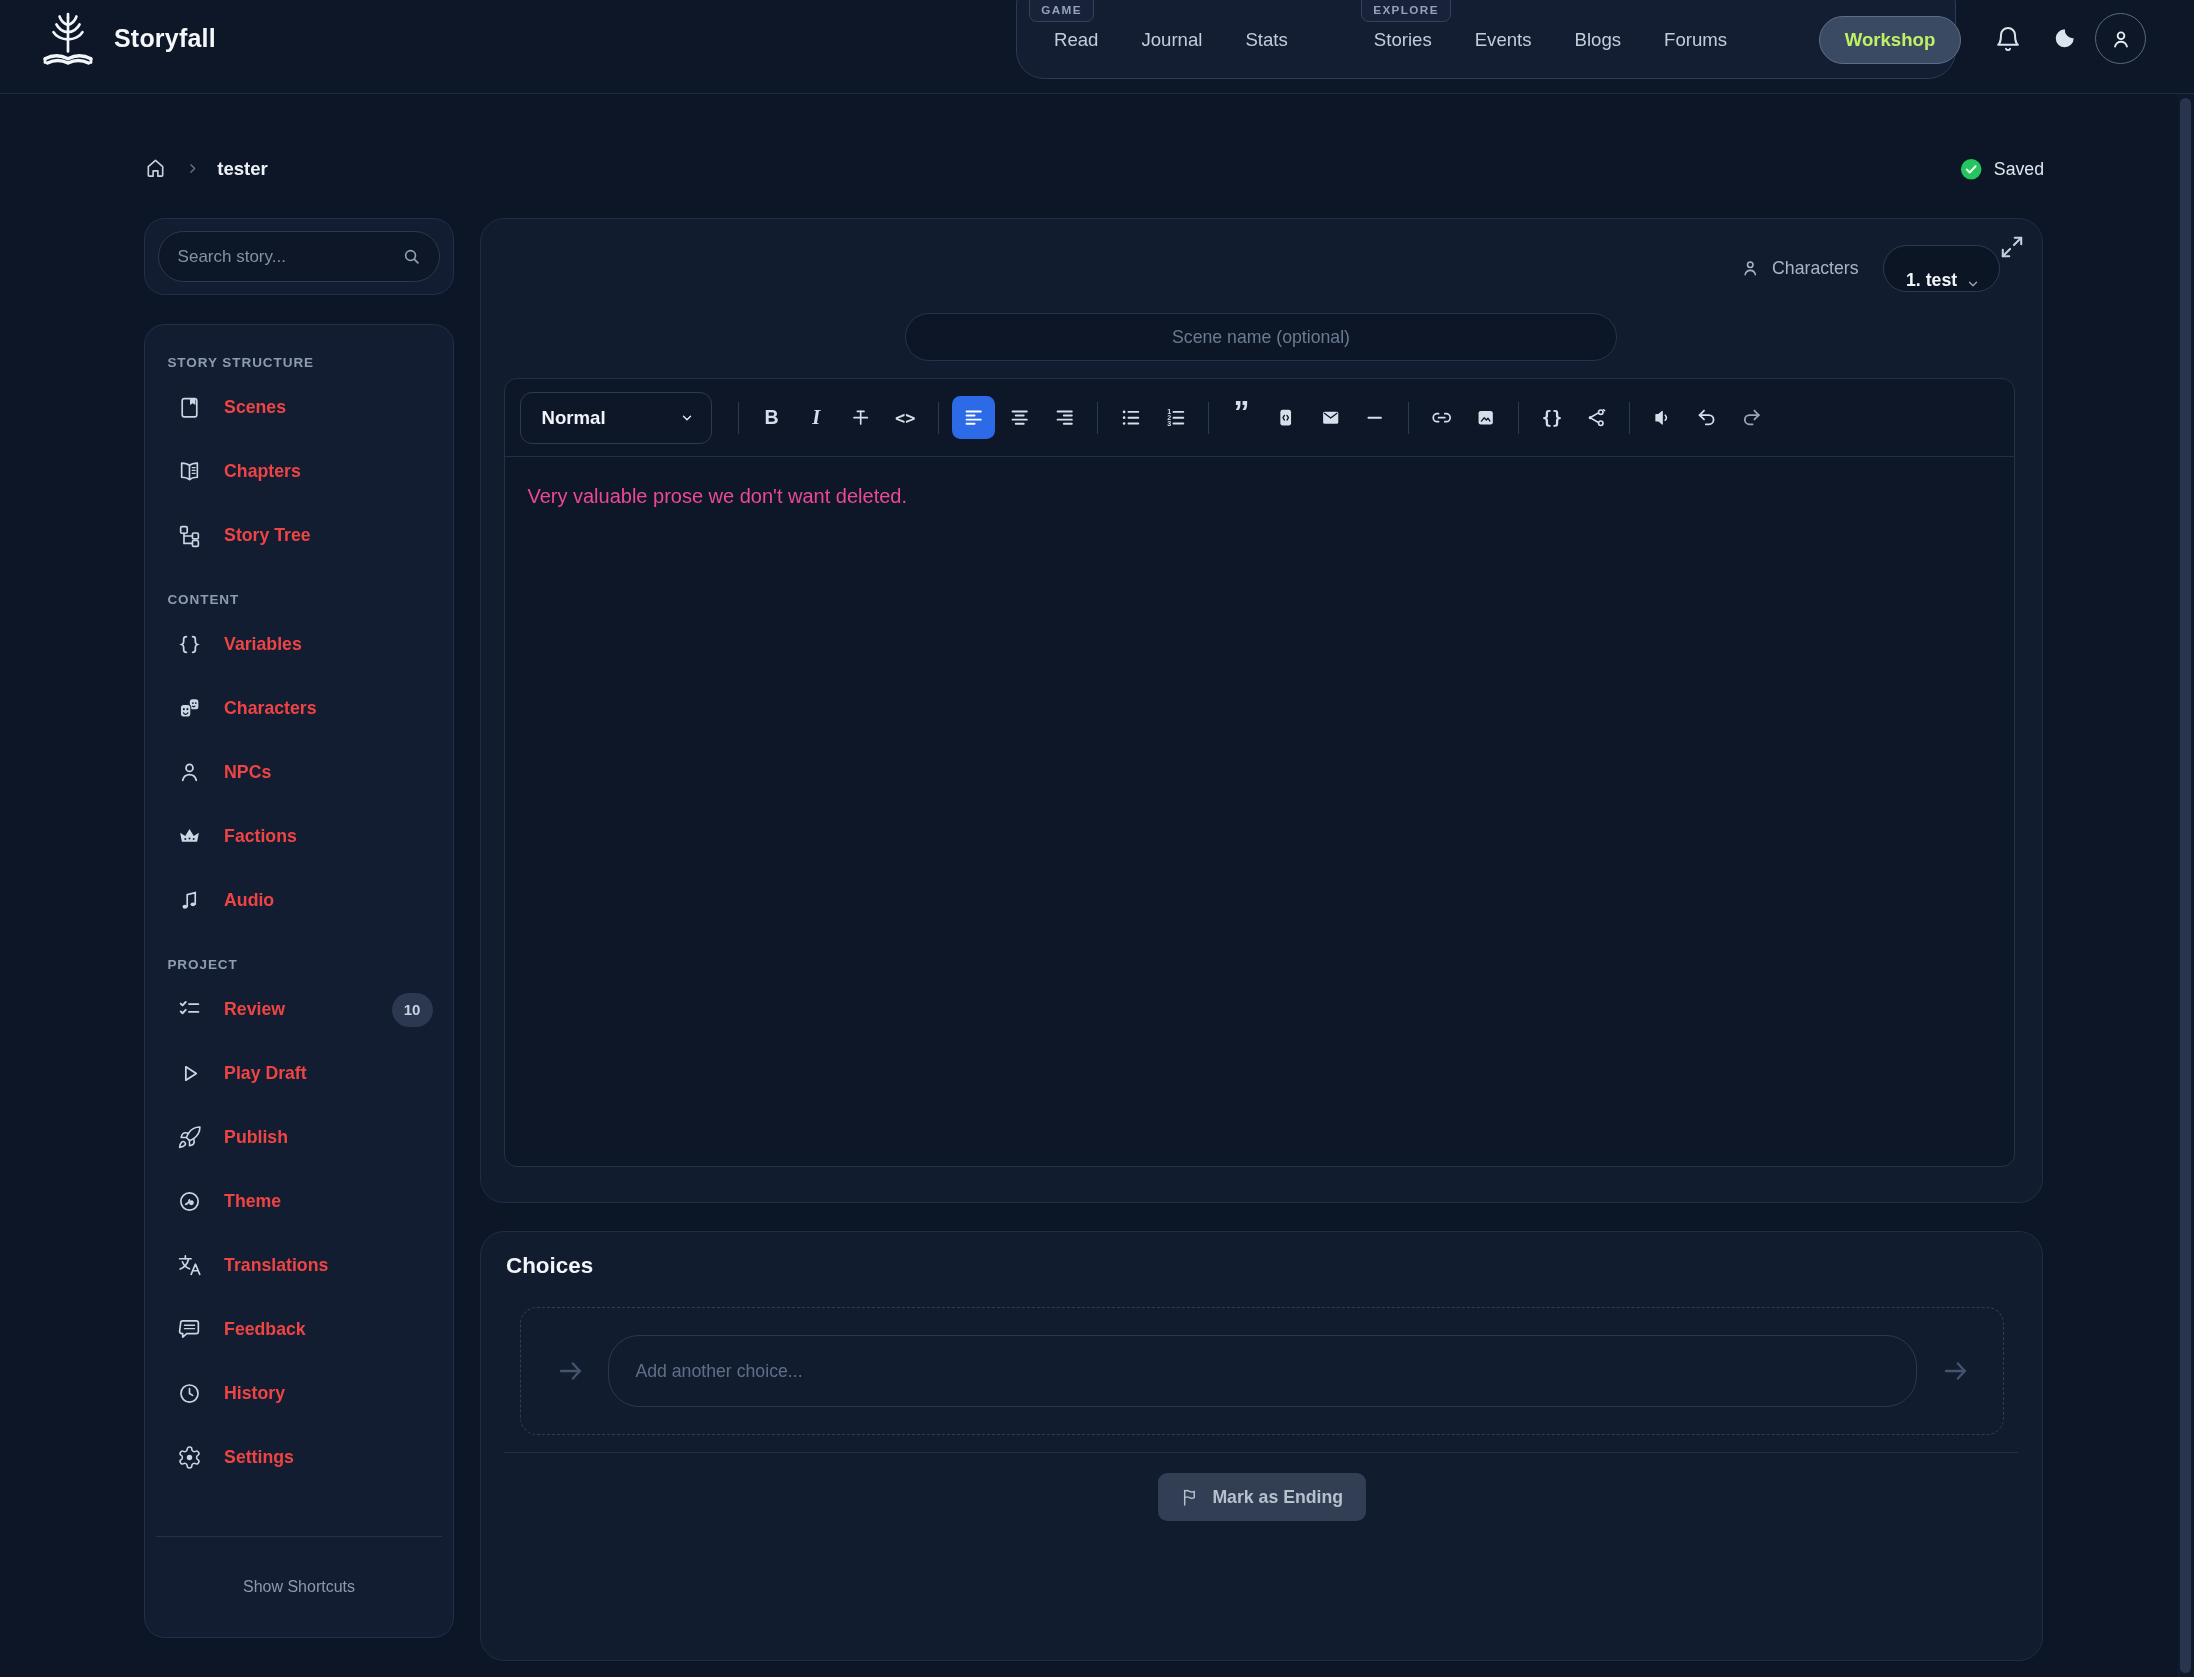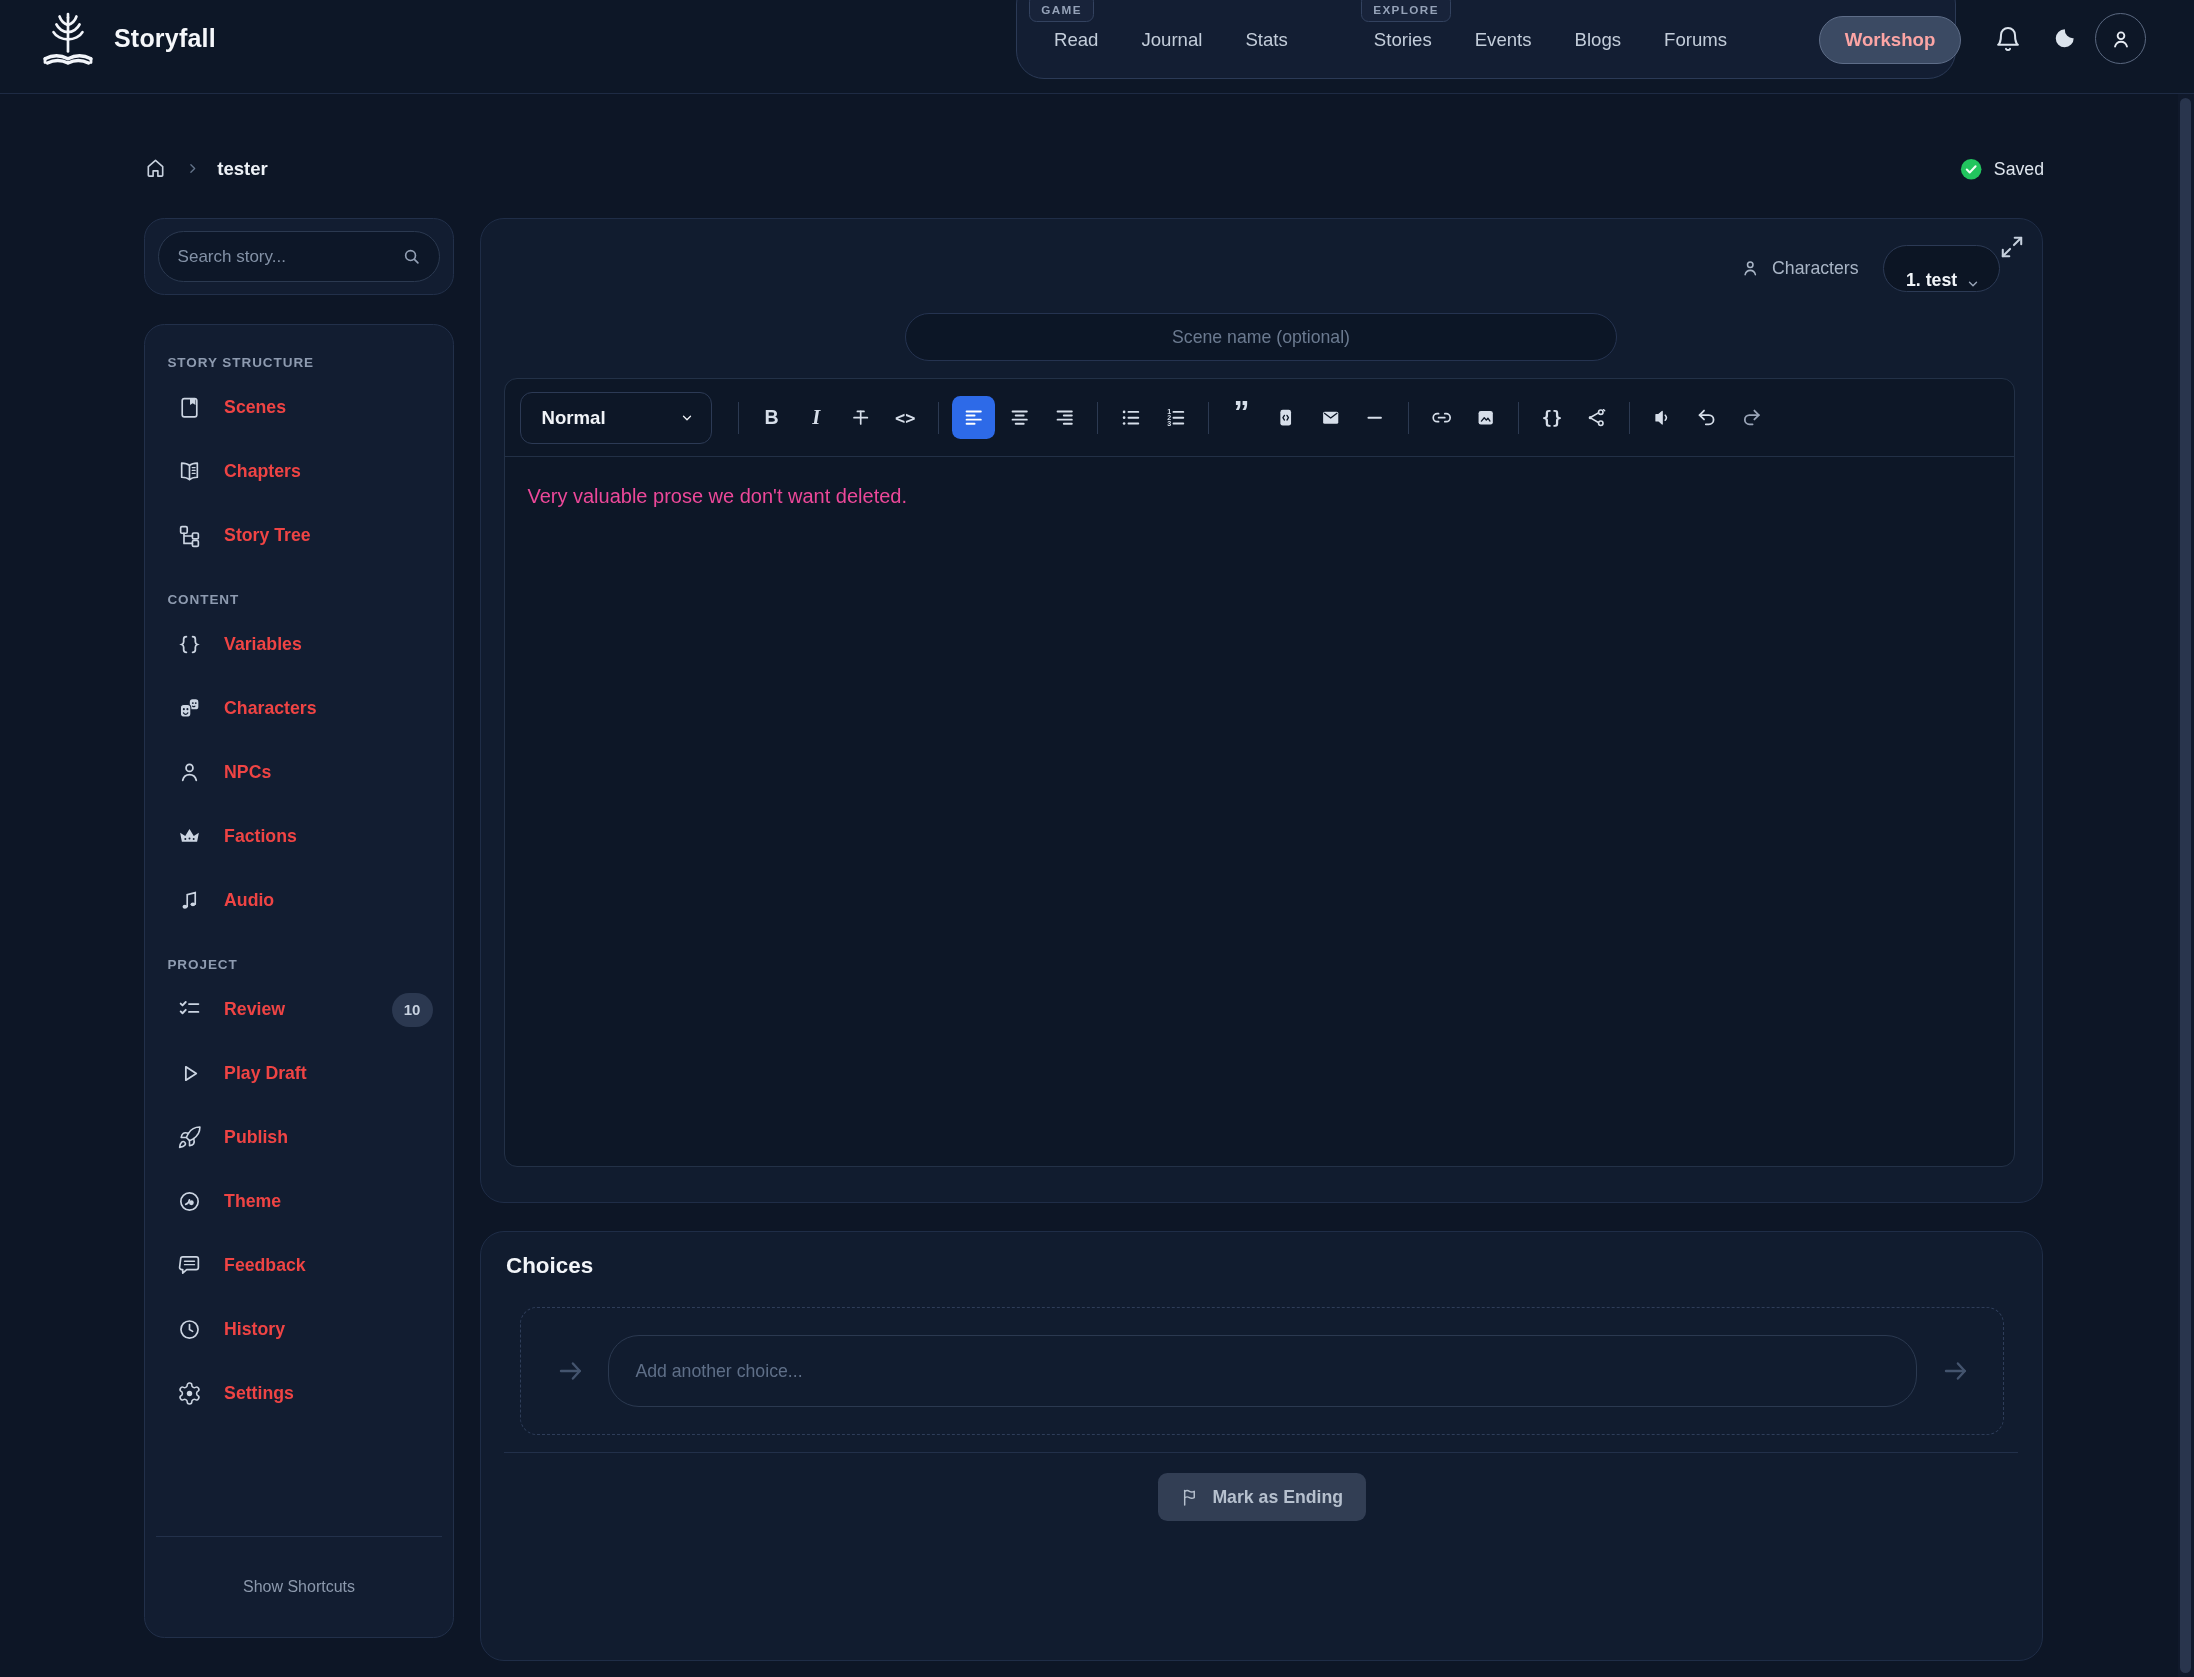--- a/index.html
+++ b/index.html
@@ -17,21 +17,21 @@
   .brand { position:absolute; left:39px; top:7.5px; display:flex; align-items:center; gap:17px; }
   .brand-logo { width:58px; height:62px; color:#f2f5fa; }
   .brand-name { font-size:25px; font-weight:800; color:#f5f7fa; letter-spacing:0.2px; }
 
   .navbox { position:absolute; left:1016px; top:-24px; width:940px; height:103px;
             background:#131e33; border:0.9px solid #2b3a56; border-radius:28px;
             display:flex; align-items:center; padding:24px 0 0 37px; gap:43px; }
   .navlink { font-size:18.6px; color:#c3cdda; cursor:pointer; white-space:nowrap; }
   .vsep { width:0.9px; height:28px; background:#34435e; }
   .workshop { margin-left:5.6px; padding:12px 25px; border-radius:931px; background:#3b4a63;
-              border:0.9px solid #5e6d88; color:#fca5a5; font-size:18.6px; font-weight:700; }
+              border:0.9px solid #5e6d88; color:#bef264; font-size:18.6px; font-weight:700; }
   .chip { position:absolute; top:-5.6px; padding:7.5px 11.2px 4.7px; background:#18233a;
           border:0.9px solid #33425f; border-radius:7.5px; font-size:11.7px; font-weight:700;
           letter-spacing:.12em; color:#95a2b8; z-index:6; }
   .chip.game { left:1029px; }
   .chip.explore { left:1361px; }
   .hicon { width:28px; height:28px; color:#dbe3ec; cursor:pointer; }
   .bell { position:absolute; right:172px; top:25px; }
   .moon { position:absolute; right:117px; top:26px; width:25px; height:25px; }
   .avatar { position:absolute; right:48px; top:13px; width:51px; height:51px; border-radius:50%;
             border:1.4px solid #5a6880; display:flex; align-items:center; justify-content:center;
@@ -370,20 +370,33 @@
       <span class="sic">
         <svg viewBox="0 0 24 24" fill="none" stroke="currentColor" stroke-width="1.6" stroke-linecap="round">
           <circle cx="12" cy="12" r="8.3"></circle>
           <path d="M8.3 14.8c2.1-.5 3.2-2.1 3.6-4.3"></path>
           <circle cx="13.8" cy="13.2" r="2.3" fill="currentColor" stroke="none"></circle>
         </svg>
       </span>
       <span class="slbl">Theme</span>
     </div>
 
+    <div class="srow">
+      <span class="sic">
+        <svg viewBox="0 0 24 24" fill="none" stroke="currentColor" stroke-width="1.6" stroke-linecap="round" stroke-linejoin="round">
+          <path d="M2.5 5.5h11"></path>
+            <path d="M8 2.8v2.7"></path>
+          <path d="M11.2 5.5c-1 4.4-4.4 8.4-8.2 9.9"></path>
+          <path d="M5.2 8.4c1.2 3.1 3.7 5.6 6.8 6.8"></path>
+          <path d="m13.6 20.5 4.1-9.8 4.1 9.8"></path>
+            <path d="M15.3 17h4.9"></path>
+        </svg>
+      </span>
+      <span class="slbl">Translations</span>
+    </div>
 
     <div class="srow">
       <span class="sic">
         <svg viewBox="0 0 24 24" fill="none" stroke="currentColor" stroke-width="1.6" stroke-linecap="round" stroke-linejoin="round">
           <path d="M3.5 5.8c0-1.2.9-2.1 2.1-2.1h12.8c1.2 0 2.1.9 2.1 2.1v8c0 1.2-.9 2.1-2.1 2.1H9.3l-3.8 3.4v-3.4h-.9c-1.2 0-2.1-.9-2.1-2.1z"></path>
           <path d="M7.2 7.9h9.6M7.2 11.2h9.6" stroke-width="1.3"></path>
         </svg>
       </span>
       <span class="slbl">Feedback</span>
     </div>

